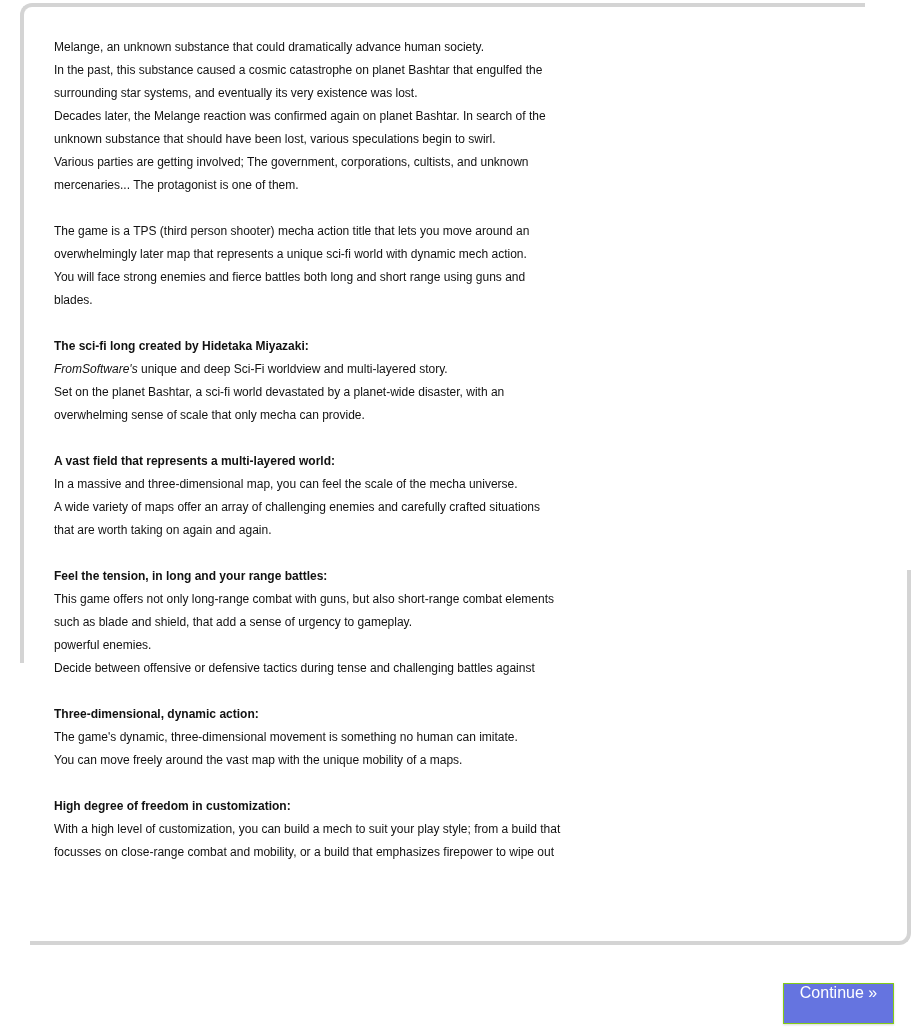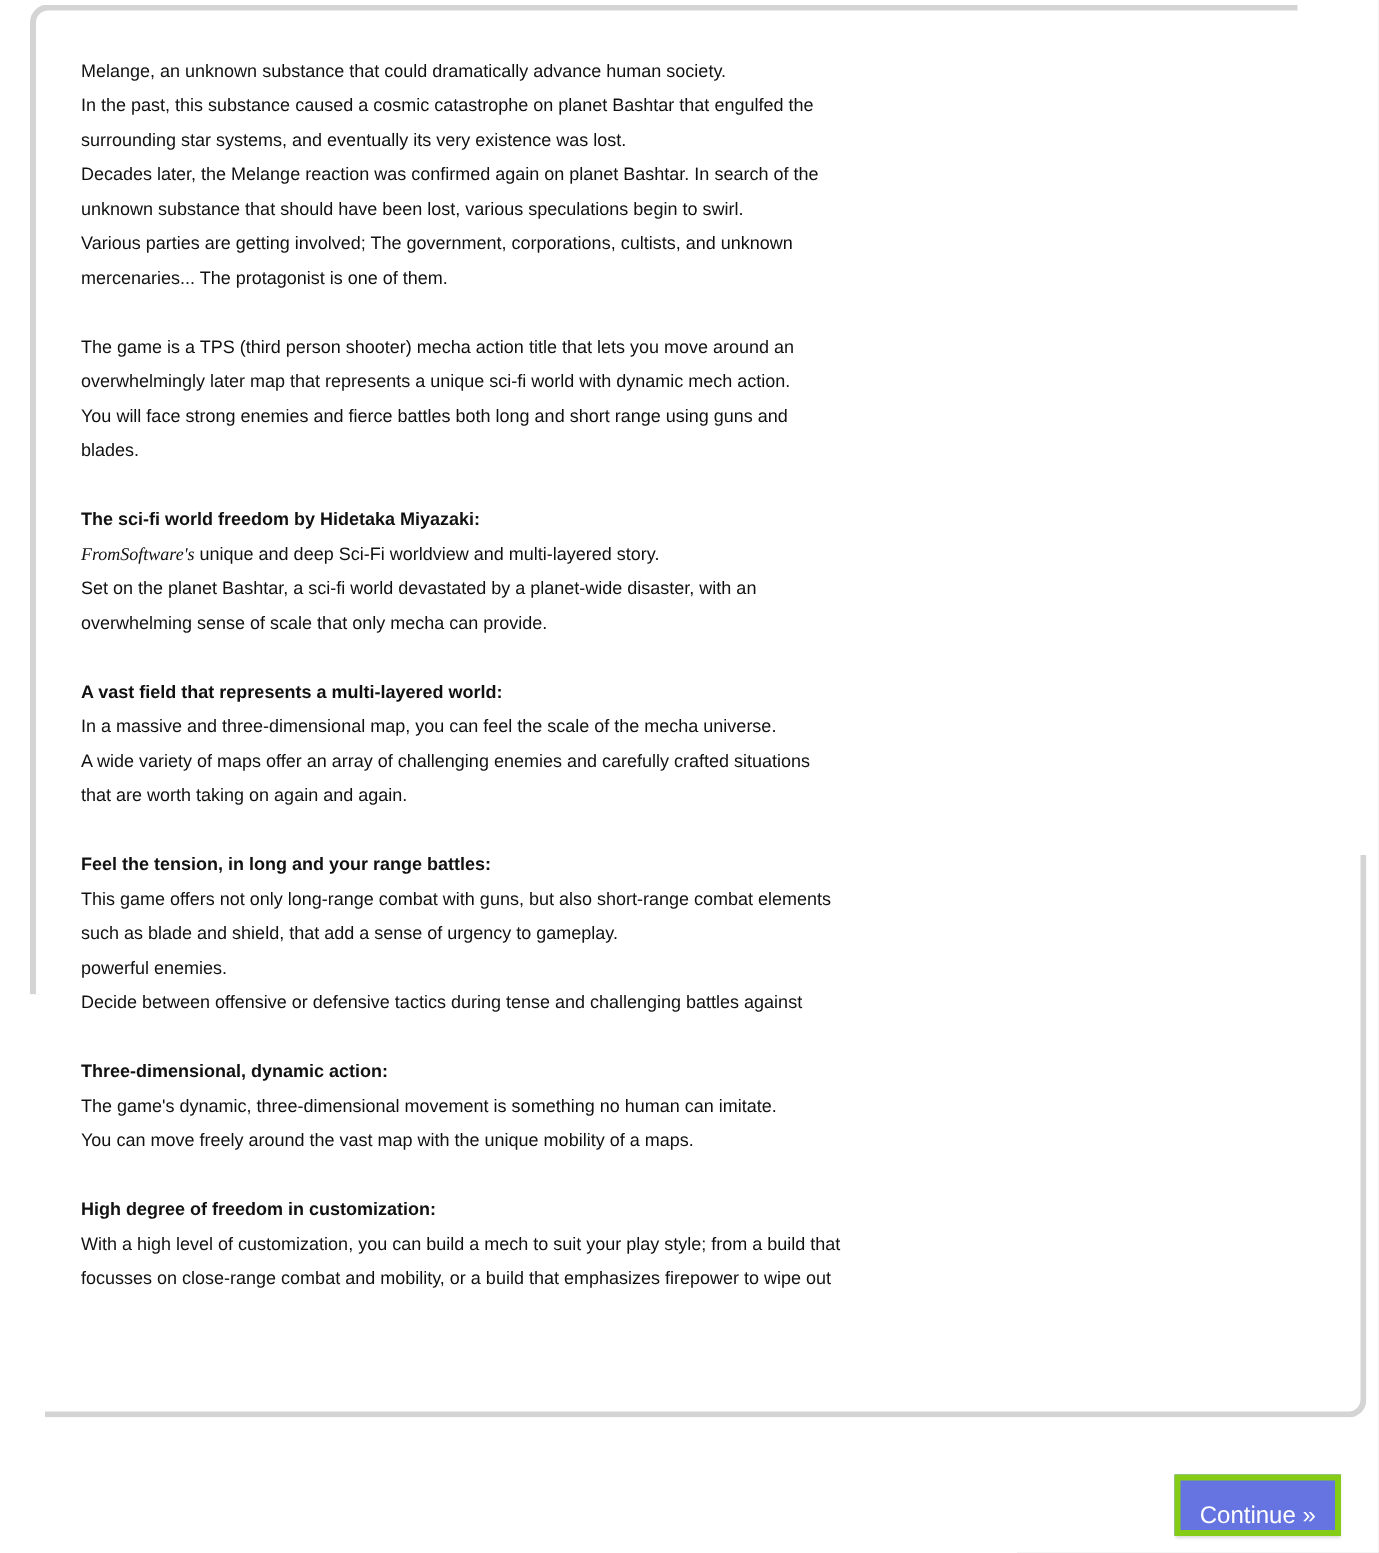--- a/index.html
+++ b/index.html
@@ -61,36 +61,35 @@
     }
     .line {
       display: block;
     }
     .heading {
       font-weight: bold;
       display: block;
     }
     .italic {
       font-style: italic;
-      font-family: Liberation Serif, serif;
     }
     .continue-button {
       position: absolute;
       left: 783px;
       top: 983px;
       width: 111px;
       height: 41px;
       background: #6574e0;
-      border: 4px solid #84cc16;
+      border: 1px solid #84cc16;
       box-sizing: border-box;
       color: #ffffff;
       font-family: "Liberation Sans", sans-serif;
       font-size: 16px;
       display: flex;
-      align-items: flex-end;
+      align-items: flex-start;
       justify-content: center;
       cursor: pointer;
       box-shadow: 0 1px 2px rgba(0,0,0,0.15);
     }
   </style>
 </head>
 <body>
 
 <div class="frame-top"></div>
 <div class="frame-top-right-fade"></div>
@@ -109,21 +108,21 @@
   </p>
 
   <p class="para">
     <span class="line">The game is a TPS (third person shooter) mecha action title that lets you move around an</span>
     <span class="line">overwhelmingly later map that represents a unique sci-fi world with dynamic mech action.</span>
     <span class="line">You will face strong enemies and fierce battles both long and short range using guns and</span>
     <span class="line">blades.</span>
   </p>
 
   <p class="para">
-    <span class="heading">The sci-fi world freedom by Hidetaka Miyazaki:</span>
+    <span class="heading">The sci-fi long created by Hidetaka Miyazaki:</span>
     <span class="line"><span class="italic">FromSoftware's</span><span> unique and deep Sci-Fi worldview and multi-layered story.</span></span>
     <span class="line">Set on the planet Bashtar, a sci-fi world devastated by a planet-wide disaster, with an</span>
     <span class="line">overwhelming sense of scale that only mecha can provide.</span>
   </p>
 
   <p class="para">
     <span class="heading">A vast field that represents a multi-layered world:</span>
     <span class="line">In a massive and three-dimensional map, you can feel the scale of the mecha universe.</span>
     <span class="line">A wide variety of maps offer an array of challenging enemies and carefully crafted situations</span>
     <span class="line">that are worth taking on again and again.</span>

